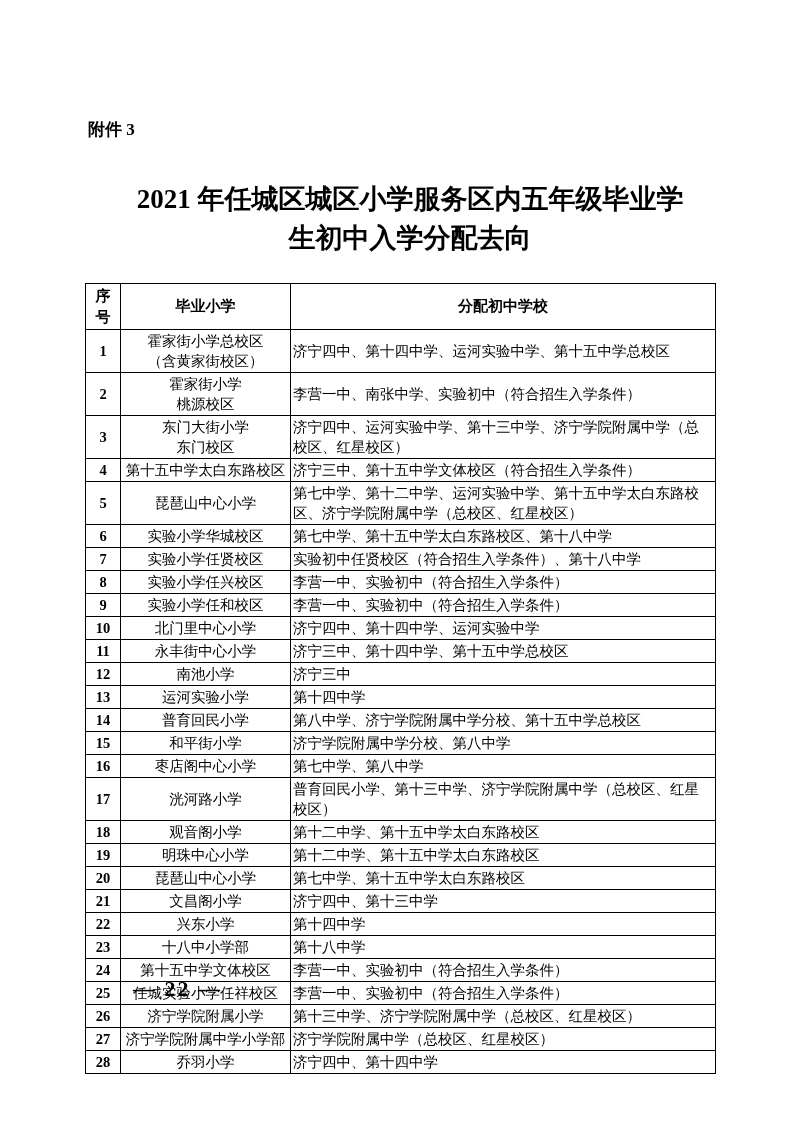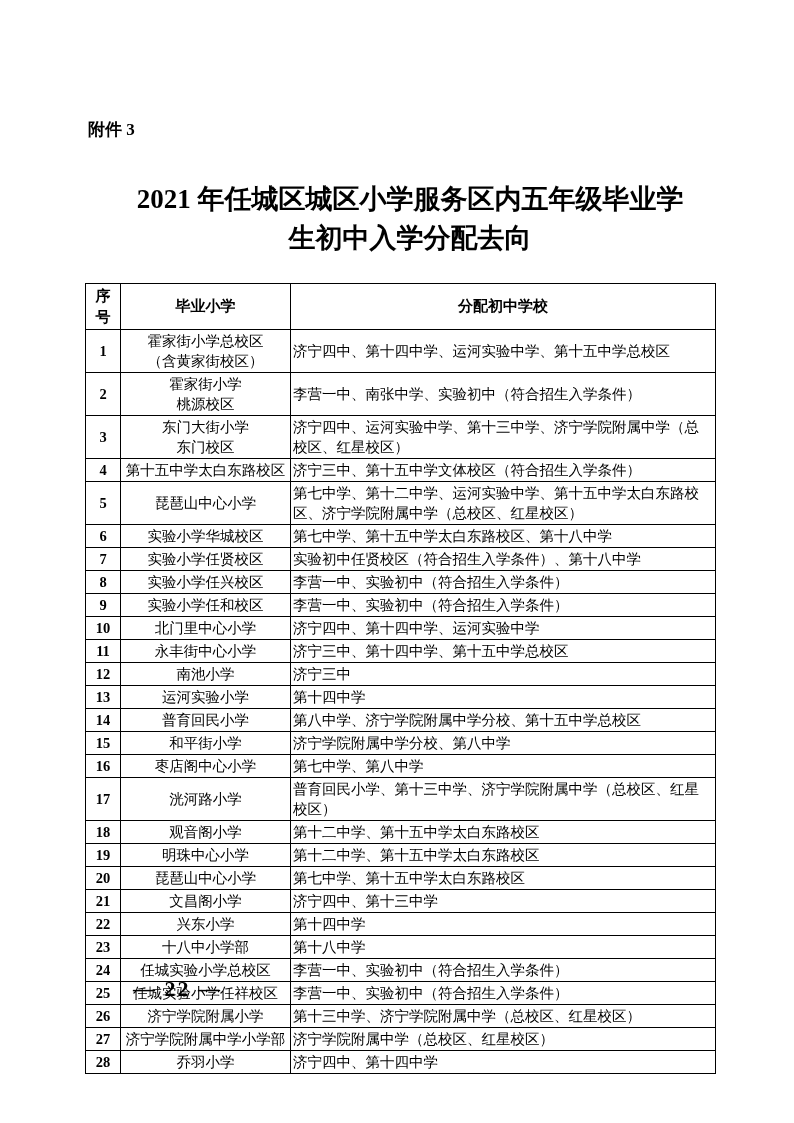--- a/index.html
+++ b/index.html
@@ -221,21 +221,21 @@
       <td class="cell-school">兴东小学</td>
       <td class="cell-assigned">第十四中学</td>
     </tr>
         <tr>
       <td class="cell-no">23</td>
       <td class="cell-school">十八中小学部</td>
       <td class="cell-assigned">第十八中学</td>
     </tr>
         <tr>
       <td class="cell-no">24</td>
-      <td class="cell-school">任城实验小学总校区</td>
+      <td class="cell-school">第十五中学文体校区</td>
       <td class="cell-assigned">李营一中、实验初中（符合招生入学条件）</td>
     </tr>
         <tr>
       <td class="cell-no">25</td>
       <td class="cell-school">任城实验小学任祥校区</td>
       <td class="cell-assigned">李营一中、实验初中（符合招生入学条件）</td>
     </tr>
         <tr>
       <td class="cell-no">26</td>
       <td class="cell-school">济宁学院附属小学</td>

